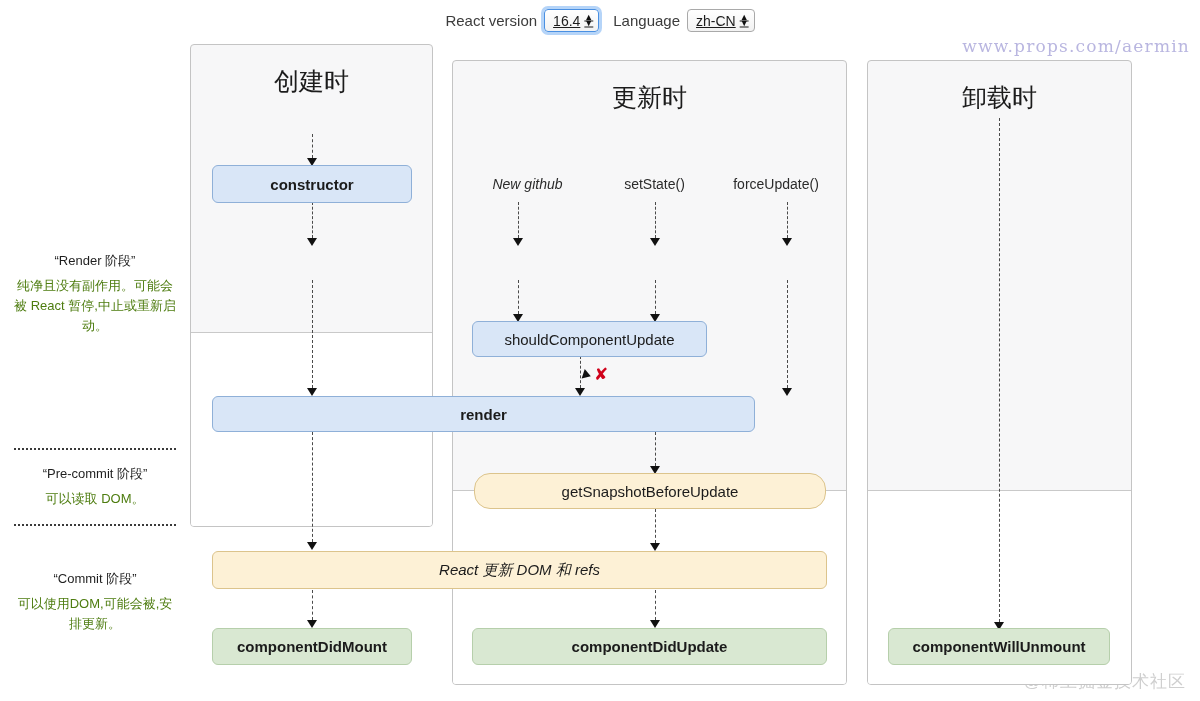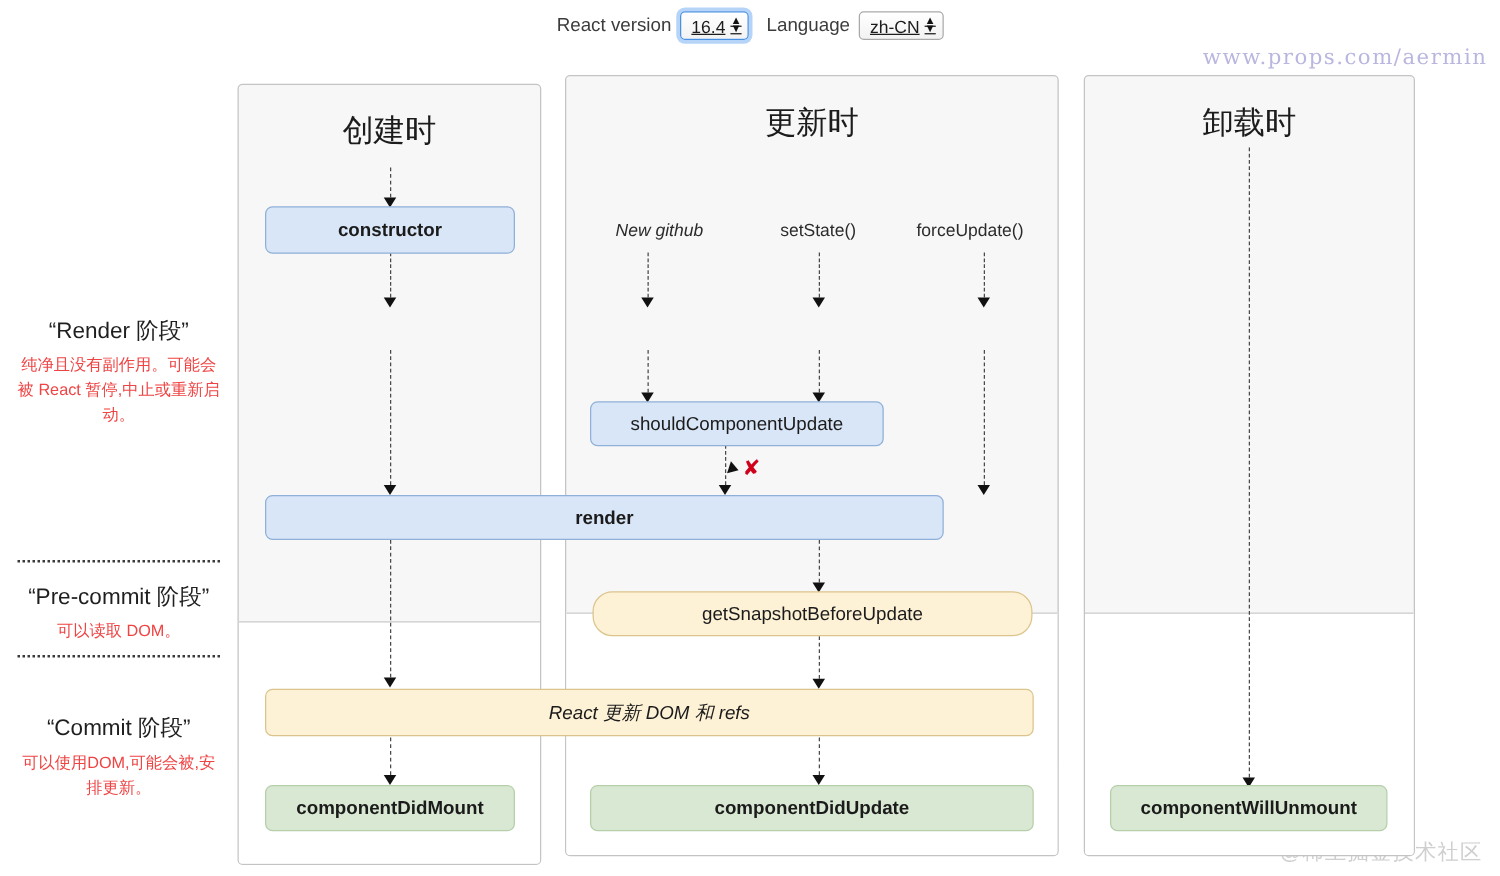--- a/index.html
+++ b/index.html
@@ -73,28 +73,28 @@
     font-size: 17px;
     color: #cfcfcf;
     white-space: nowrap;
     letter-spacing: 1px;
   }
 
   
   .legend { position: absolute; left: 0; top: 0; width: 190px; height: 701px; }
   .legend-block { position: absolute; width: 190px; text-align: center; }
   .legend-title {
-    font-size: 18px;
+    font-size: 13px;
     color: #1f1f1f;
     margin-bottom: 6px;
     white-space: nowrap;
   }
   .legend-desc {
     font-size: 13px;
-    color: #ef4444;
+    color: #4d7c0f;
     line-height: 1.55;
     padding: 0 12px;
   }
   .dotline {
     position: absolute;
     left: 14px; width: 162px; height: 0;
     border-top: 2px dotted #3a3a3a;
   }
 
   
@@ -222,21 +222,21 @@
     </div>
 
     <div class="dotline" style="top:524px;"></div>
 
     <div class="legend-block" style="top:570px;">
       <div class="legend-title">“Commit 阶段”</div>
       <div class="legend-desc">可以使用DOM,可能会被,安排更新。</div>
     </div>
   </div>
 
-  <div class="panel" style="left:190px; top:67px; width:243px; height:625px;font-family:Liberation Serif, serif;">
+  <div class="panel" style="left:190px; top:44px; width:243px; height:483px;font-family:Liberation Serif, serif;">
     <div class="lower" style="height:194px;"></div>
     <div class="panel-title" style="top:20px;">创建时</div>
   </div>
 
   <div class="panel" style="left:452px; top:60px; width:395px; height:625px;">
     <div class="lower" style="height:194px;"></div>
     <div class="panel-title" style="top:20px;">更新时</div>
   </div>
 
   <div class="panel" style="left:867px; top:60px; width:265px; height:625px;">

